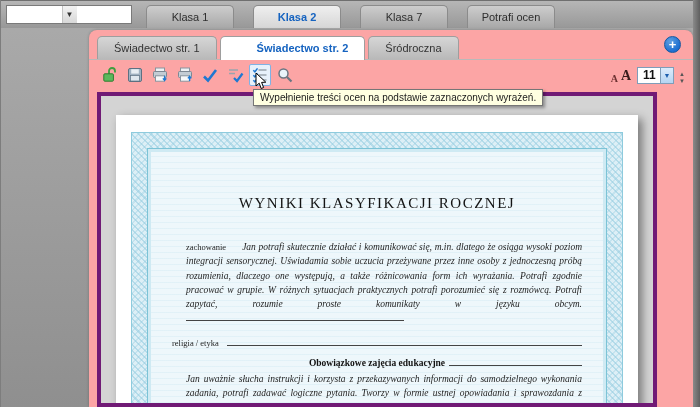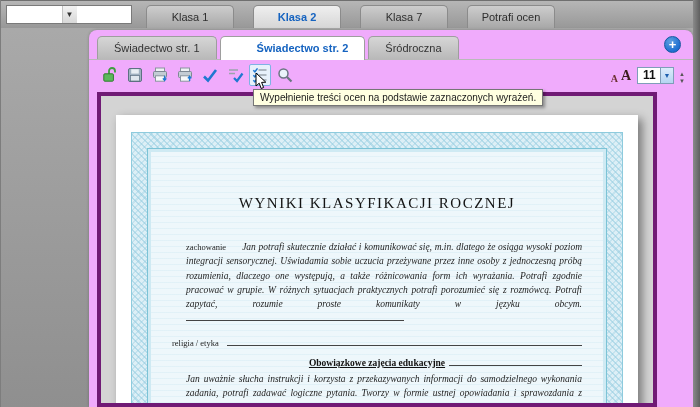--- a/index.html
+++ b/index.html
@@ -22,21 +22,21 @@
   .combo .arr { width:15px; height:100%; display:flex; align-items:center; justify-content:center;
     font-size:8px; color:#333; border-left:1px solid #c2c2c2; background:linear-gradient(#f2f2f2,#d8d8d8); }
   .top-tabs { display:flex; margin-left:14px; height:100%; align-items:flex-end;gap:17px; }
   .ttab { min-width:88px; padding:0 10px; height:23px; line-height:22px; text-align:center;
     font-size:11px; color:#2e2e2e; background:linear-gradient(#cdcdcd,#a8a8a8);
     border:1px solid #8b8b8b; border-bottom:none; border-radius:5px 5px 0 0; margin-right:2px; cursor:default; }
   .ttab.active { background:linear-gradient(#efefef,#d6d6d6); color:#1563c0; font-weight:bold; }
 
   
   .main { position:absolute; left:88px; top:30px; width:604px; height:377px;
-    background:#f0abfc; border-radius:8px 8px 0 0; box-shadow:0 0 3px rgba(0,0,0,.25); }
+    background:#fca5a5; border-radius:8px 8px 0 0; box-shadow:0 0 3px rgba(0,0,0,.25); }
 
   .doc-tabs { display:flex; align-items:flex-end; height:30px; padding-left:8px;
     border-bottom:1px solid #b9b9b9; position:relative; }
   .dtab { padding:0 16px; height:23px; line-height:22px; font-size:11px; color:#333;
     background:linear-gradient(#d6d6d6,#b9b9b9); border:1px solid #9e9e9e; border-bottom:none;
     border-radius:5px 5px 0 0; margin-right:3px; cursor:default; }
   .dtab.active { background:#fff; color:#1563c0; font-weight:bold; height:24px; margin-bottom:-1px;padding-left:36px; }
   .add-btn { position:absolute; right:12px; top:6px; width:17px; height:17px; border-radius:50%;
     background:radial-gradient(circle at 35% 30%, #5f9fe0, #1d6fd1 70%); border:1px solid #15589f;
     color:#fff; font-size:13px; font-weight:bold; line-height:15px; text-align:center; cursor:pointer; }
@@ -82,21 +82,21 @@
   .cert-par { font:italic 9.5px/1.5 "Liberation Serif","DejaVu Serif",serif;
     text-align:justify; color:#1d1d1d;margin-left:14px; }
   .cert-label { font-style:normal; font-size:8.5px; padding-right:16px; }
   .tail { display:inline-block; border-bottom:1px solid #444; height:.85em; }
   .tail.w1 { width:55%; } .tail.w2 { width:66%; }
   .rel-row { display:flex; align-items:flex-end; margin-top:12px; }
   .rel-row .line { flex:1; border-bottom:1px solid #444; margin:0 0 2px 8px; }
   .rel-label { font:8.5px "Liberation Serif","DejaVu Serif",serif; color:#1d1d1d; }
   .head-row { display:flex; align-items:flex-end; margin:10px 0 4px; }
   .head-row .sp { flex:1; } .head-row .line { flex:1; border-bottom:1px solid #444; margin-bottom:2px; }
-  .sub-head { font:bold 9.5px "Liberation Serif","DejaVu Serif",serif; color:#111; padding:0 4px;text-decoration:underline; }
+  .sub-head { font:bold 9.5px "Liberation Serif","DejaVu Serif",serif; color:#111; padding:0 4px; }
 </style>
 </head>
 <body>
 
 <div class="right-edge"></div>
 
 <div class="topbar">
   <div class="combo">
     <span class="val">Kowalski Jan</span>
     <span class="arr">▼</span>

